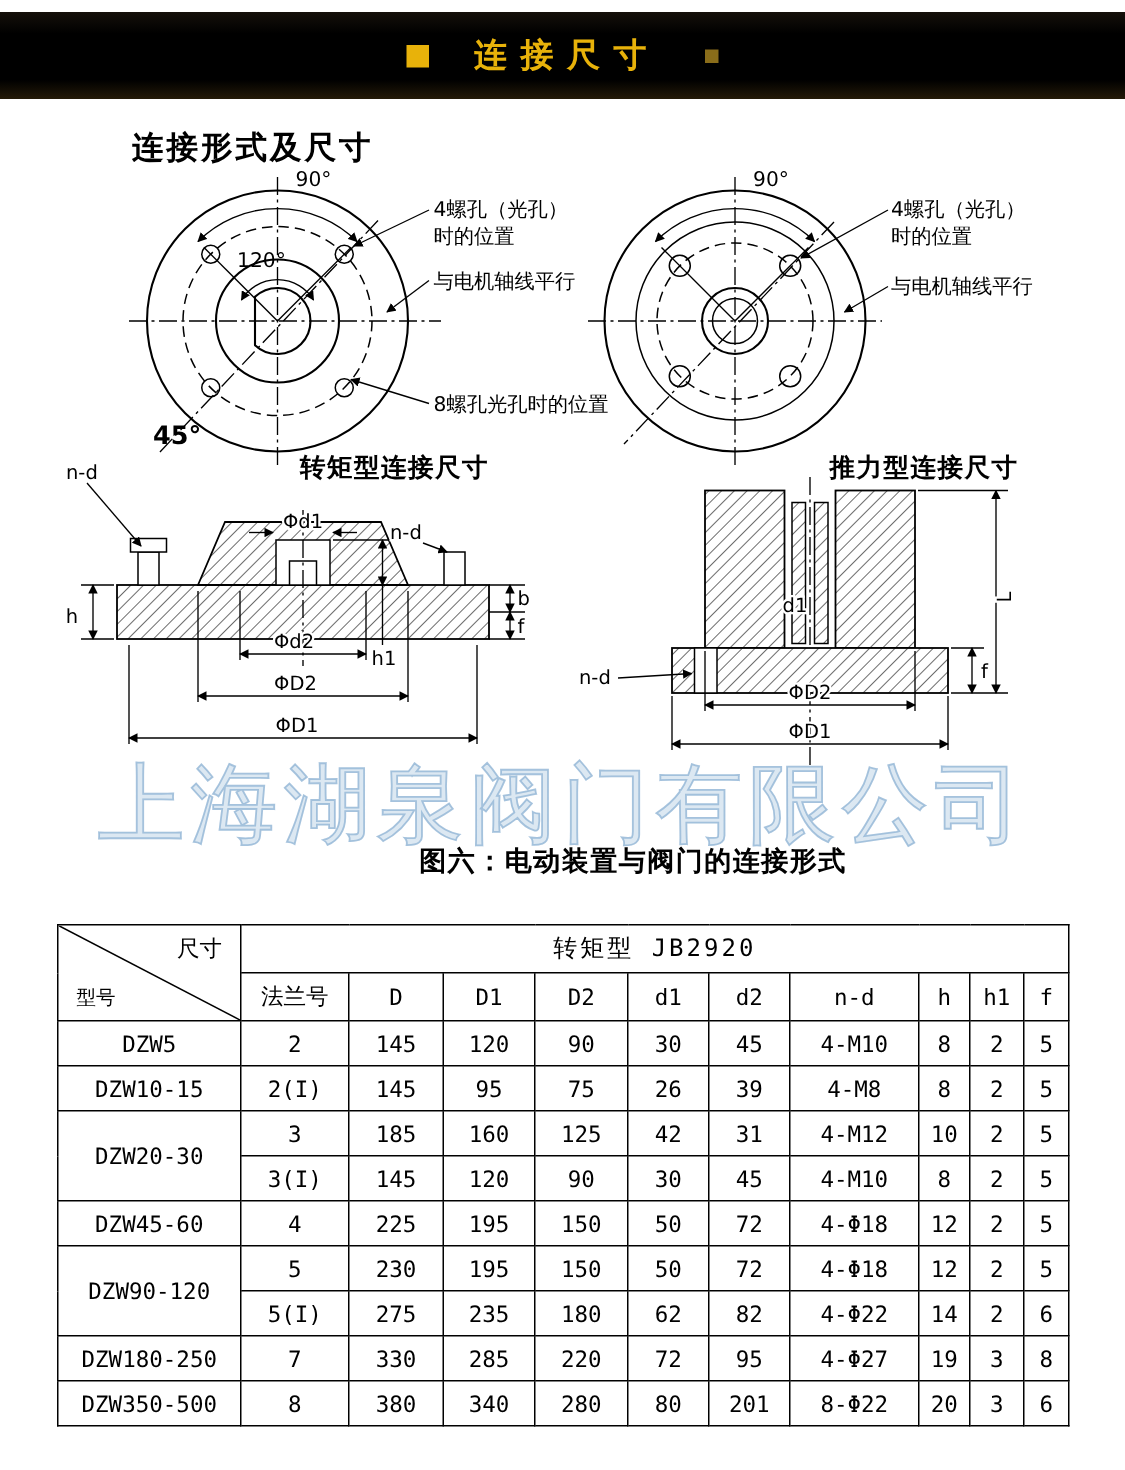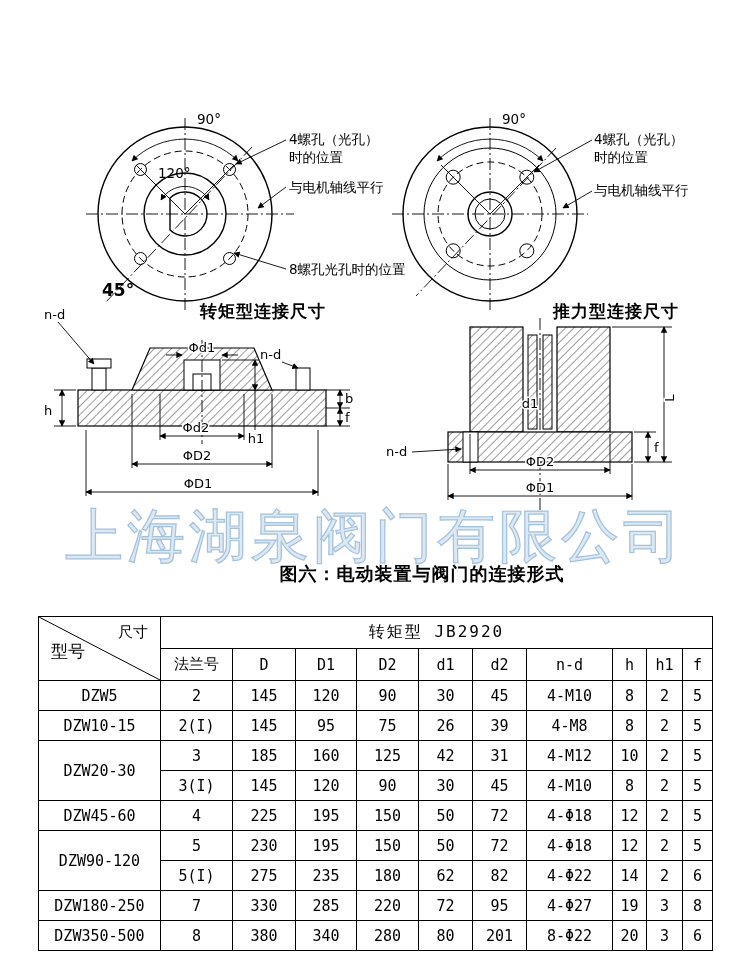--- a/index.html
+++ b/index.html
@@ -42,28 +42,34 @@
   table.dims { border-collapse:collapse; table-layout:fixed; width:674px;
     font-family:"DejaVu Sans Mono","DejaVu Sans",monospace; font-size:15px; }
   .dims th, .dims td { border:1px solid #000; text-align:center; vertical-align:middle;
     padding:0; font-weight:normal; height:30px; overflow:hidden; }
   .dims thead th { height:32px; }
   .dims { border:1.5px solid #000; }
   .group-header { font-size:16px; letter-spacing:2px; }
   th.diag { position:relative;margin-top:12px; }
   .diag-line { position:absolute; top:0; left:0; width:100%; height:100%; }
   .diag-top { position:absolute; top:6px; right:12px; font-size:15px; }
-  .diag-bottom { position:absolute; bottom:17px; left:12px; font-size:17px; }
+  .diag-bottom { position:absolute; bottom:6px; left:12px; font-size:13px; }
 </style>
 </head>
 <body>
 
 <div class="page">
 
-
+  <header class="banner">
+    <span class="sq-large"></span>
+    <h1 class="banner-title">连接尺寸</h1>
+    <span class="sq-small"></span>
+  </header>
+
+  <h2 class="section-title">连接形式及尺寸</h2>
 
   <svg class="drawings" width="750" height="452" viewBox="0 0 750 452">
     <defs>
       <pattern id="hatch" patternUnits="userSpaceOnUse" width="6" height="6" patternTransform="rotate(45)">
         <rect width="6" height="6" fill="#ffffff"></rect>
         <line x1="0" y1="0" x2="0" y2="6" stroke="#3a3a3a" stroke-width="1"></line>
       </pattern>
       <marker id="arr" viewBox="0 0 10 10" refX="9" refY="5" markerWidth="7" markerHeight="7" orient="auto-start-reverse">
         <path d="M0,0 L10,5 L0,10 z" fill="#000"></path>
       </marker>

